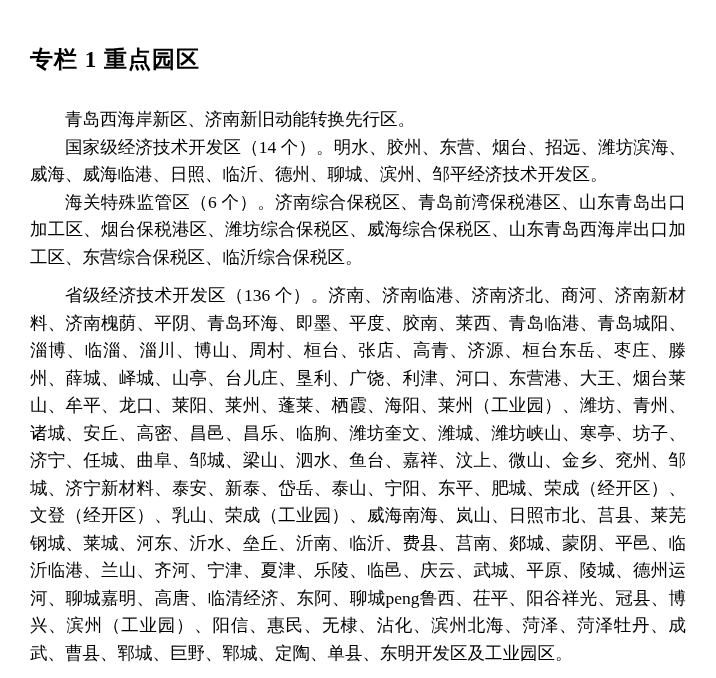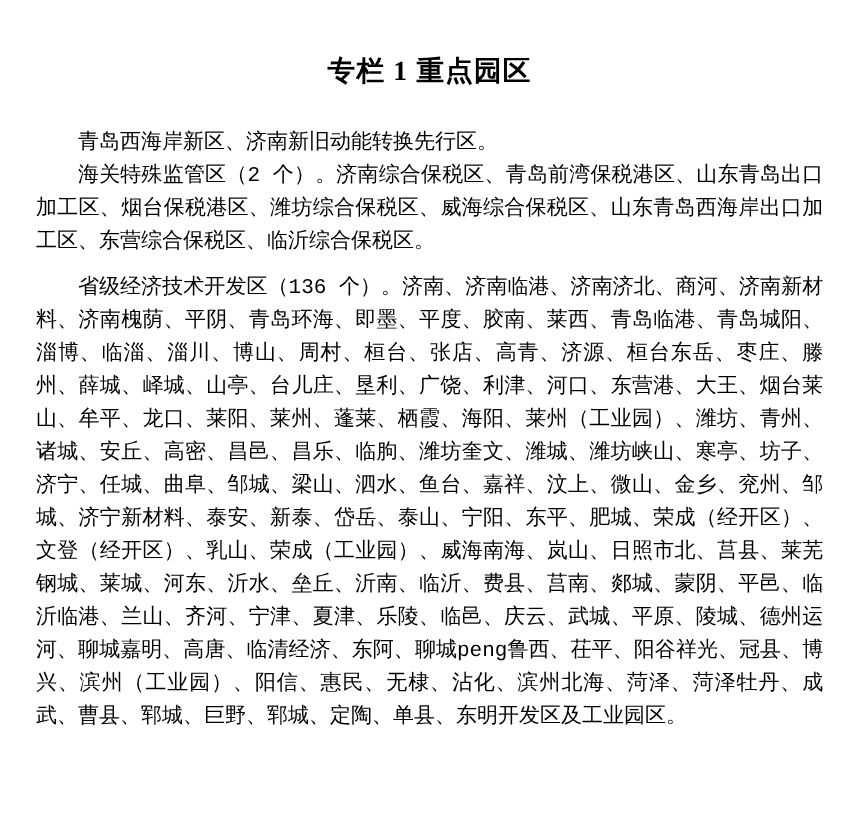--- a/index.html
+++ b/index.html
@@ -15,50 +15,50 @@
     overflow: hidden;
   }
   .page {
     width: 716px;
     height: 678px;
     box-sizing: border-box;
     padding: 0 30px;
     position: relative;
   }
   .doc-title {
-    text-align: center;
     font-size: 23px;
     font-weight: bold;
     letter-spacing: 1px;
     margin-top: 44px;
     margin-bottom: 0;
     line-height: 1.4;
     font-family: "Liberation Serif", "DejaVu Serif", serif;
   }
   .body-block {
     margin-top: 30px;
   }
   p.para {
     margin: 0;
     font-size: 17.5px;
     line-height: 27.5px;
     text-align: justify;
     text-justify: inter-ideograph;
     text-indent: 2em;
-    font-family: Liberation Mono, monospace;
+    font-family: Liberation Serif, serif;
     letter-spacing: 0px;
   }
   p.gap {
     margin-top: 11px;
   }
 </style>
 </head>
 <body>
 
 <div class="page">
   <div class="doc-title">专栏 1   重点园区</div>
   <div class="body-block">
     <p class="para">青岛西海岸新区、济南新旧动能转换先行区。</p>
-    <p class="para">海关特殊监管区（2 个）。济南综合保税区、青岛前湾保税港区、山东青岛出口加工区、烟台保税港区、潍坊综合保税区、威海综合保税区、山东青岛西海岸出口加工区、东营综合保税区、临沂综合保税区。</p>
+    <p class="para">国家级经济技术开发区（14 个）。明水、胶州、东营、烟台、招远、潍坊滨海、威海、威海临港、日照、临沂、德州、聊城、滨州、邹平经济技术开发区。</p>
+    <p class="para">海关特殊监管区（6 个）。济南综合保税区、青岛前湾保税港区、山东青岛出口加工区、烟台保税港区、潍坊综合保税区、威海综合保税区、山东青岛西海岸出口加工区、东营综合保税区、临沂综合保税区。</p>
     <p class="para gap">省级经济技术开发区（136 个）。济南、济南临港、济南济北、商河、济南新材料、济南槐荫、平阴、青岛环海、即墨、平度、胶南、莱西、青岛临港、青岛城阳、淄博、临淄、淄川、博山、周村、桓台、张店、高青、济源、桓台东岳、枣庄、滕州、薛城、峄城、山亭、台儿庄、垦利、广饶、利津、河口、东营港、大王、烟台莱山、牟平、龙口、莱阳、莱州、蓬莱、栖霞、海阳、莱州（工业园）、潍坊、青州、诸城、安丘、高密、昌邑、昌乐、临朐、潍坊奎文、潍城、潍坊峡山、寒亭、坊子、济宁、任城、曲阜、邹城、梁山、泗水、鱼台、嘉祥、汶上、微山、金乡、兖州、邹城、济宁新材料、泰安、新泰、岱岳、泰山、宁阳、东平、肥城、荣成（经开区）、文登（经开区）、乳山、荣成（工业园）、威海南海、岚山、日照市北、莒县、莱芜钢城、莱城、河东、沂水、垒丘、沂南、临沂、费县、莒南、郯城、蒙阴、平邑、临沂临港、兰山、齐河、宁津、夏津、乐陵、临邑、庆云、武城、平原、陵城、德州运河、聊城嘉明、高唐、临清经济、东阿、聊城peng鲁西、茌平、阳谷祥光、冠县、博兴、滨州（工业园）、阳信、惠民、无棣、沾化、滨州北海、菏泽、菏泽牡丹、成武、曹县、郓城、巨野、郓城、定陶、单县、东明开发区及工业园区。</p>
 
   </div>
 </div>
 
 </body></html>

